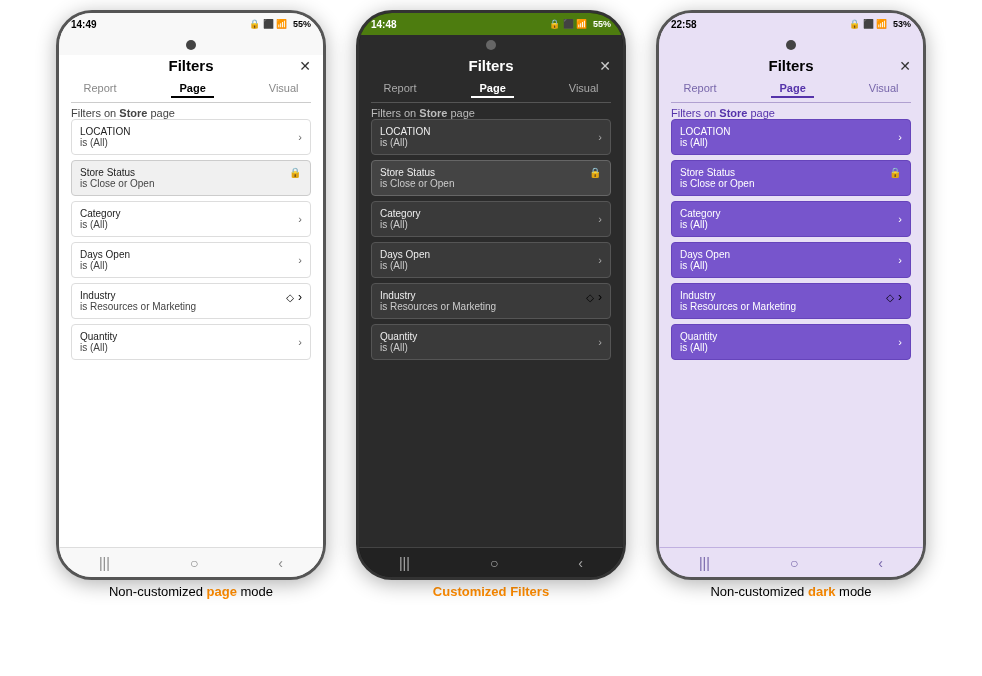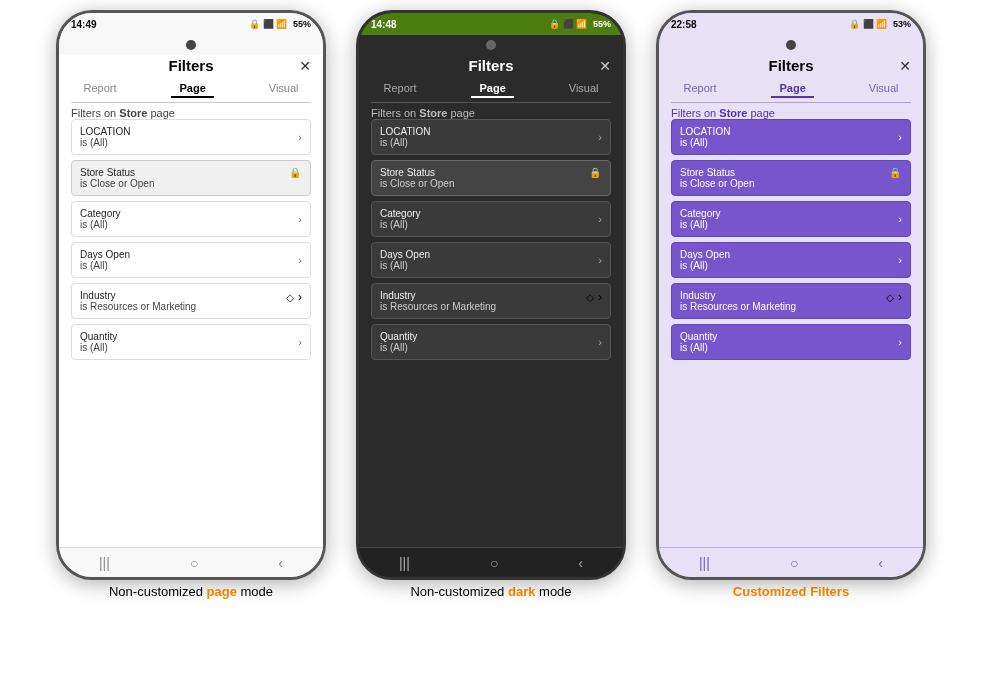--- a/index.html
+++ b/index.html
@@ -468,15 +468,15 @@
           <span class="nav-icon nav-icon-purple">|||</span>
           <span class="nav-icon nav-icon-purple">○</span>
           <span class="nav-icon nav-icon-purple">‹</span>
         </div>
       </div>
     </div>
   </div>
 
 <div class="labels-row">
 <div class="label-item">Non-customized <span style="color:#ff8c00;font-weight:600">page</span> mode</div>
+    <div class="label-item"><span style="color:#ff8c00;font-weight:600">Customized Filters</span></div>
     <div class="label-item">Non-customized <span style="color:#ff8c00;font-weight:600">dark</span> mode</div>
-    <div class="label-item"><span style="color:#ff8c00;font-weight:600">Customized Filters</span></div>
   </div>
 
 </body></html>

